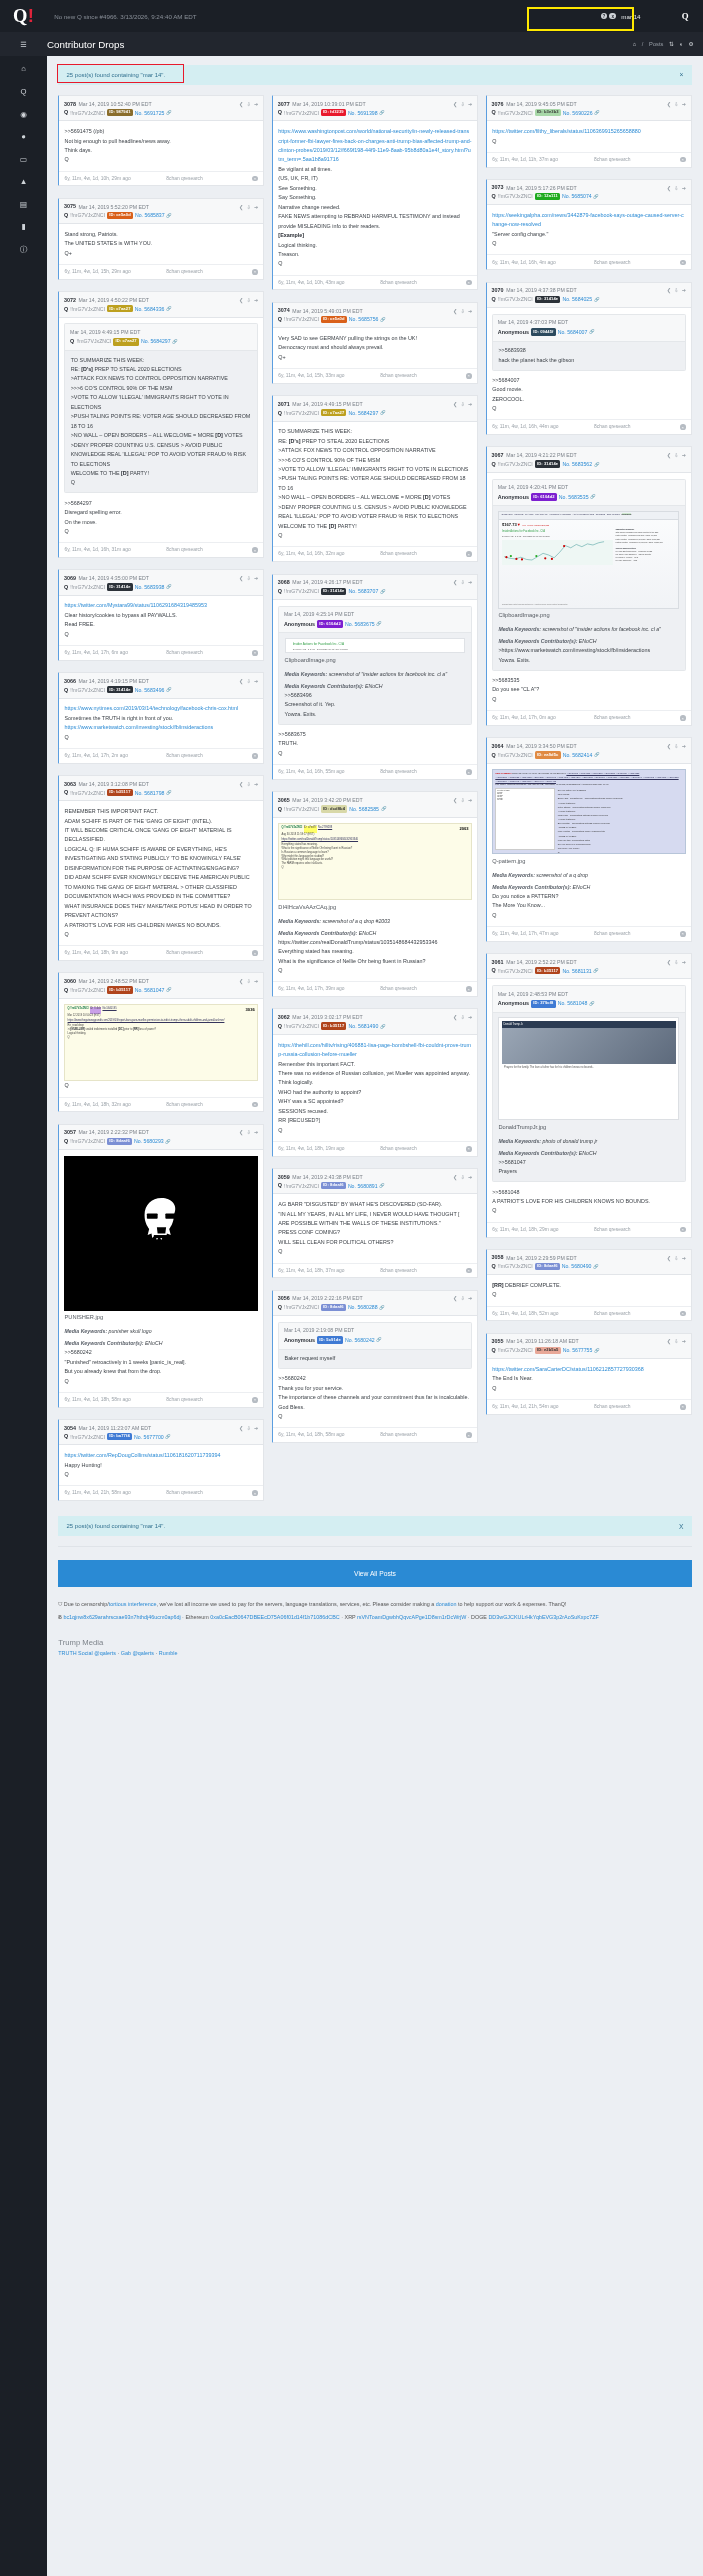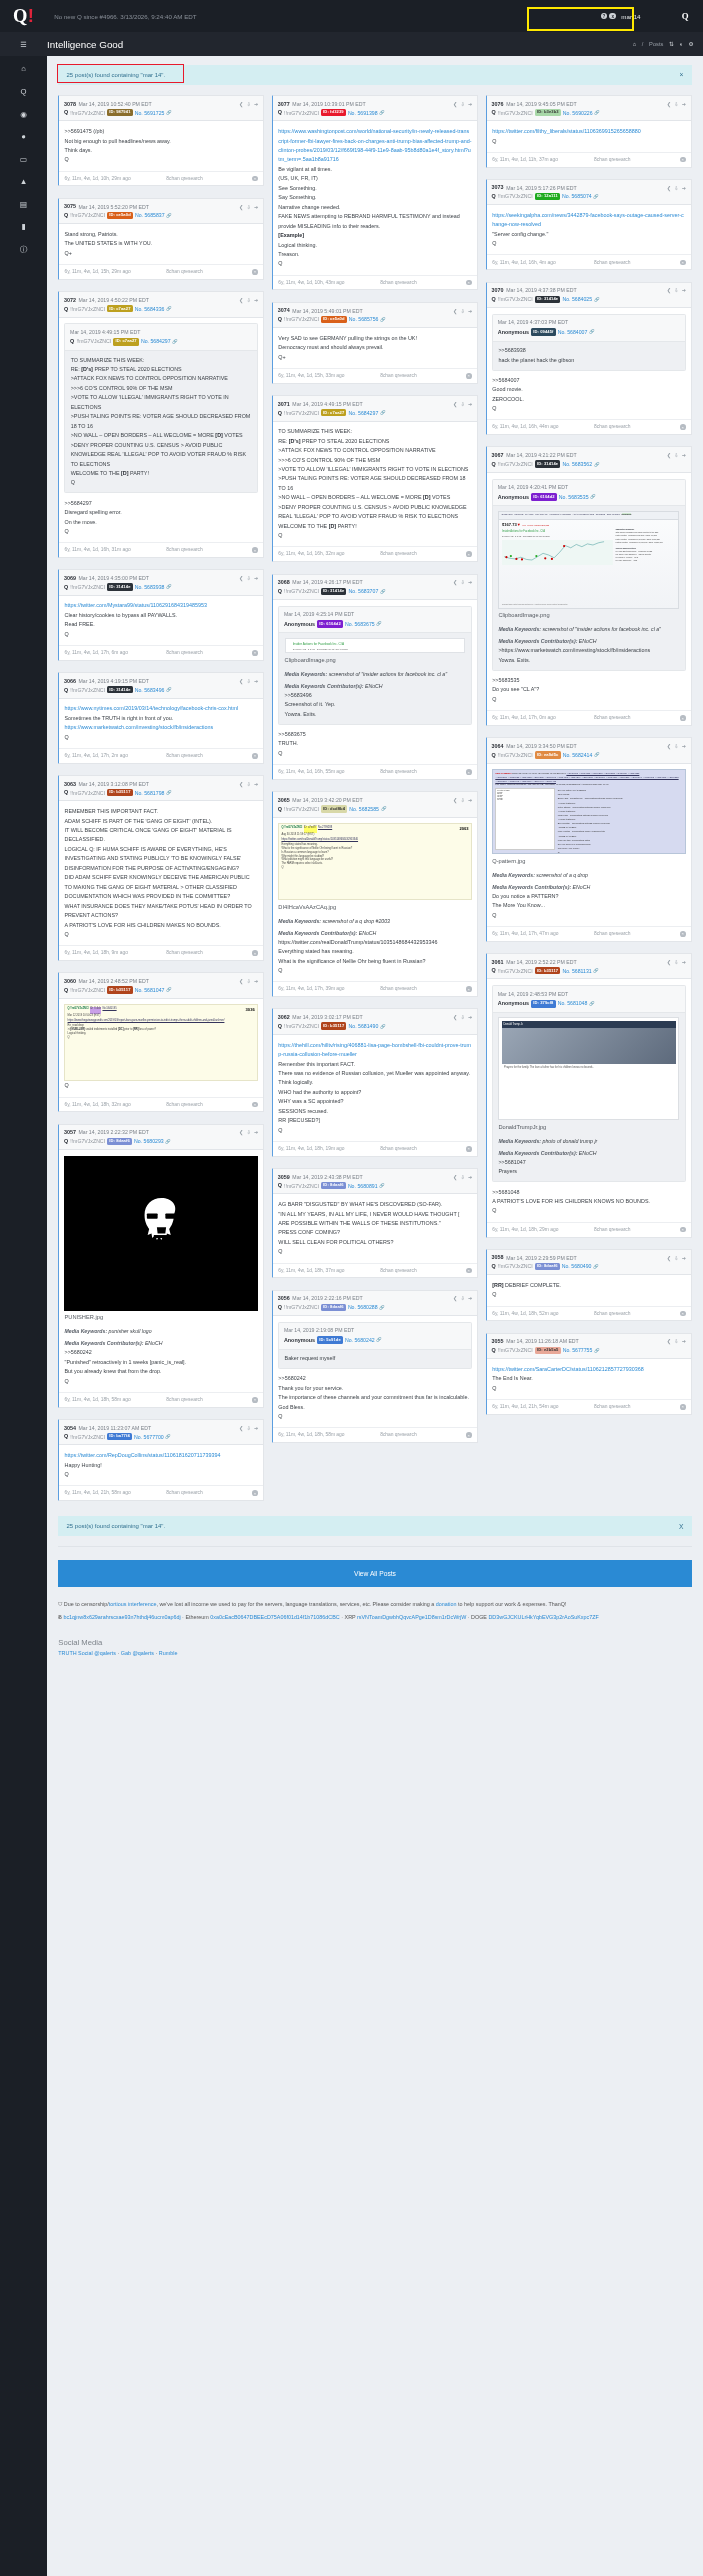--- a/index.html
+++ b/index.html
@@ -165,21 +165,21 @@
       <span class="badge-ico">x</span>
     </div>
     <div class="search-term">mar 14</div>
     <div class="search-btn">Q</div>
   </div>
   <div class="hl-yellow"></div>
 </div>
 
 <div class="pagehead">
   <div class="hamburger">☰</div>
-  <div class="pagetitle">Intelligence Good</div>
+  <div class="pagetitle">Contributor Drops</div>
   <div class="pagehead-right">
     <span>⌂</span>
     <span class="crumb">/</span>
     <span class="crumb">Posts</span>
     <span>⇅</span>
     <span>◐</span>
     <span>⚙</span>
   </div>
 </div>
 
@@ -1291,17 +1291,17 @@
     </div>
 
     <div class="crypto">
       <span>Ƀ</span>
       <a href="#">bc1qjnw8x629arahrscxae93n7hthdj46ucm0ap6dj</a><span> · </span><span>Ethereum</span>
       <a href="#">0xa0cEacB0647DBEEcD75A06f01d14f1b71086dCBC</a><span> · </span><span>XRP</span>
       <a href="#">rsVNToamDgwbhQqvcAPge1D8sm1rDcWrjW</a><span> · </span><span>DOGE</span>
       <a href="#">DD3wGJCKULrHkYqbEVG3p2rAoSuKxpc7ZF</a>
     </div>
 
-    <div class="social-h">Social Media</div>
+    <div class="social-h">Trump Media</div>
     <div class="social-l" id="social"><a href="#">TRUTH Social @qalerts</a><span> · </span><a href="#">Gab @qalerts</a><span> · </span><a href="#">Rumble</a></div>
   </div>
 </div>
 
 
 </body></html>

